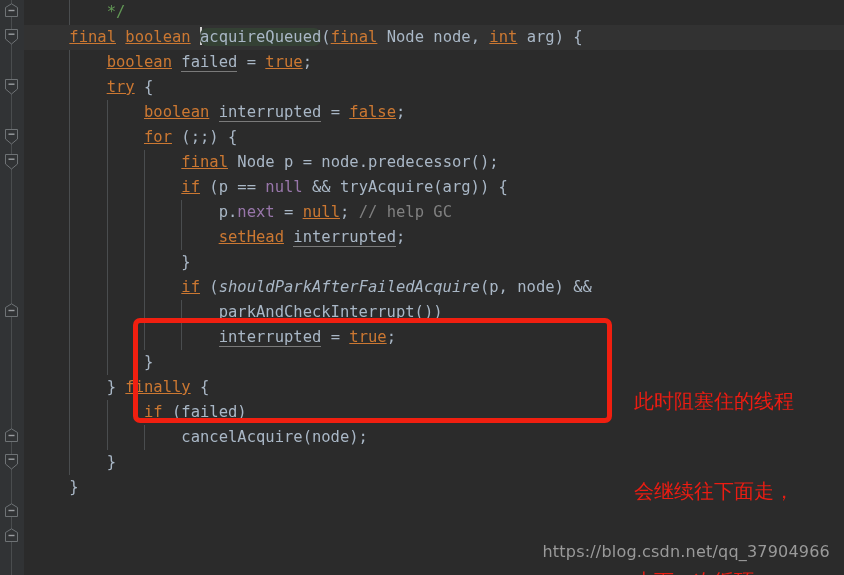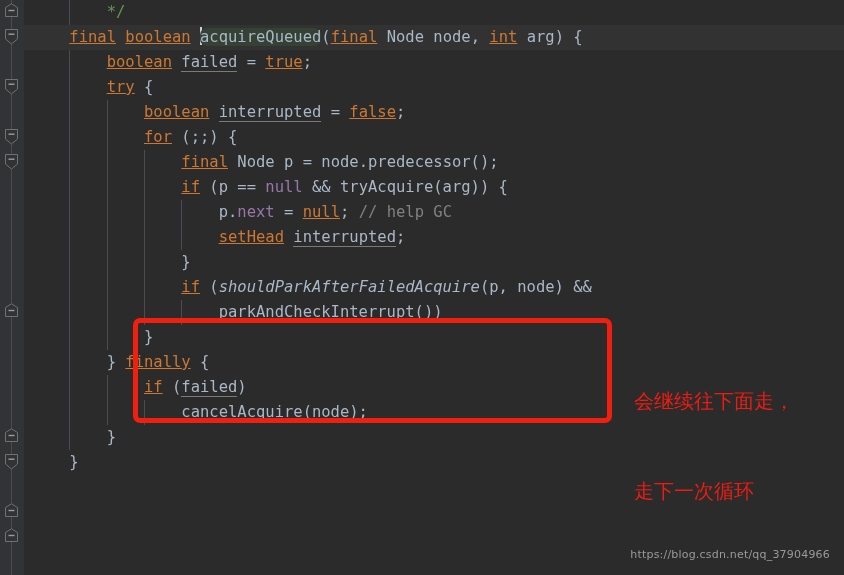--- a/index.html
+++ b/index.html
@@ -118,21 +118,21 @@
     font-weight: 500;
     white-space: pre;
   }
   
   .watermark {
     position: absolute;
     right: 14px;
     bottom: 14px;
     color: #9a9a9a;
     font-family: "DejaVu Sans", "Liberation Sans", sans-serif;
-    font-size: 11px;
+    font-size: 16px;
     letter-spacing: 0.2px;
   }
 </style>
 </head>
 <body>
 
 <div id="editor">
 
   <div class="gutter">
     <div class="gutter-line"></div>
@@ -207,30 +207,32 @@
       <div class="line"><span class="iguide" style="left: 45.28px;"></span><span>        </span><span class="kw">try</span><span class="punct"> {</span></div>
       <div class="line"><span class="iguide" style="left: 45.28px;"></span><span class="iguide" style="left: 82.56px;"></span><span>            </span><span class="kw">boolean</span><span class="punct"> </span><span class="localvar">interrupted</span><span class="punct"> = </span><span class="kw">false</span><span class="punct">;</span></div>
       <div class="line"><span class="iguide" style="left: 45.28px;"></span><span class="iguide" style="left: 82.56px;"></span><span>            </span><span class="kw">for</span><span class="punct"> (;;) {</span></div>
       <div class="line"><span class="iguide" style="left: 45.28px;"></span><span class="iguide" style="left: 82.56px;"></span><span class="iguide" style="left: 119.84px;"></span><span>                </span><span class="kw">final</span><span class="punct"> </span><span class="type">Node</span><span class="ident"> p = node.predecessor();</span></div>
       <div class="line"><span class="iguide" style="left: 45.28px;"></span><span class="iguide" style="left: 82.56px;"></span><span class="iguide" style="left: 119.84px;"></span><span>                </span><span class="kw">if</span><span class="punct"> (p == </span><span class="field">null</span><span class="punct"> &amp;&amp; tryAcquire(arg)) {</span></div>
       <div class="line"><span class="iguide" style="left: 45.28px;"></span><span class="iguide" style="left: 82.56px;"></span><span class="iguide" style="left: 119.84px;"></span><span class="iguide" style="left: 157.12px;"></span><span>                    </span><span class="ident">p.</span><span class="field">next</span><span class="punct"> = </span><span class="kw">null</span><span class="punct">; </span><span class="lcmt">// help GC</span></div>
       <div class="line"><span class="iguide" style="left: 45.28px;"></span><span class="iguide" style="left: 82.56px;"></span><span class="iguide" style="left: 119.84px;"></span><span class="iguide" style="left: 157.12px;"></span><span>                    </span><span class="kw">setHead</span><span class="punct"> </span><span class="localvar">interrupted</span><span class="punct">;</span></div>
       <div class="line"><span class="iguide" style="left: 45.28px;"></span><span class="iguide" style="left: 82.56px;"></span><span class="iguide" style="left: 119.84px;"></span><span>                </span><span class="brace">}</span></div>
       <div class="line"><span class="iguide" style="left: 45.28px;"></span><span class="iguide" style="left: 82.56px;"></span><span class="iguide" style="left: 119.84px;"></span><span>                </span><span class="kw">if</span><span class="punct"> (</span><span class="staticm">shouldParkAfterFailedAcquire</span><span class="punct">(p, node) &amp;&amp;</span></div>
       <div class="line"><span class="iguide" style="left: 45.28px;"></span><span class="iguide" style="left: 82.56px;"></span><span class="iguide" style="left: 119.84px;"></span><span class="iguide" style="left: 157.12px;"></span><span>                    </span><span class="ident">parkAndCheckInterrupt())</span></div>
+      <div class="line"><span class="iguide" style="left: 45.28px;"></span><span class="iguide" style="left: 82.56px;"></span><span class="iguide" style="left: 119.84px;"></span><span class="iguide" style="left: 157.12px;"></span><span>                    </span><span class="localvar">interrupted</span><span class="punct"> = </span><span class="kw">true</span><span class="punct">;</span></div>
       <div class="line"><span class="iguide" style="left: 45.28px;"></span><span class="iguide" style="left: 82.56px;"></span><span>            </span><span class="brace">}</span></div>
       <div class="line"><span class="iguide" style="left: 45.28px;"></span><span>        </span><span class="brace">} </span><span class="kw">finally</span><span class="punct"> {</span></div>
       <div class="line"><span class="iguide" style="left: 45.28px;"></span><span class="iguide" style="left: 82.56px;"></span><span>            </span><span class="kw">if</span><span class="punct"> (</span><span class="localvar">failed</span><span class="punct">)</span></div>
       <div class="line"><span class="iguide" style="left: 45.28px;"></span><span class="iguide" style="left: 82.56px;"></span><span class="iguide" style="left: 119.84px;"></span><span>                </span><span class="ident">cancelAcquire(node);</span></div>
       <div class="line"><span class="iguide" style="left: 45.28px;"></span><span>        </span><span class="brace">}</span></div>
       <div class="line"><span>    </span><span class="brace">}</span></div>
     </div>
 
   <div class="redbox"></div>
 
   <div class="note">
+    <div>此时阻塞住的线程</div>
     <div>会继续往下面走，</div>
     <div>走下一次循环</div>
   </div>
 
   <div class="watermark">https://blog.csdn.net/qq_37904966</div>
 
 </div>
 
 </body></html>

